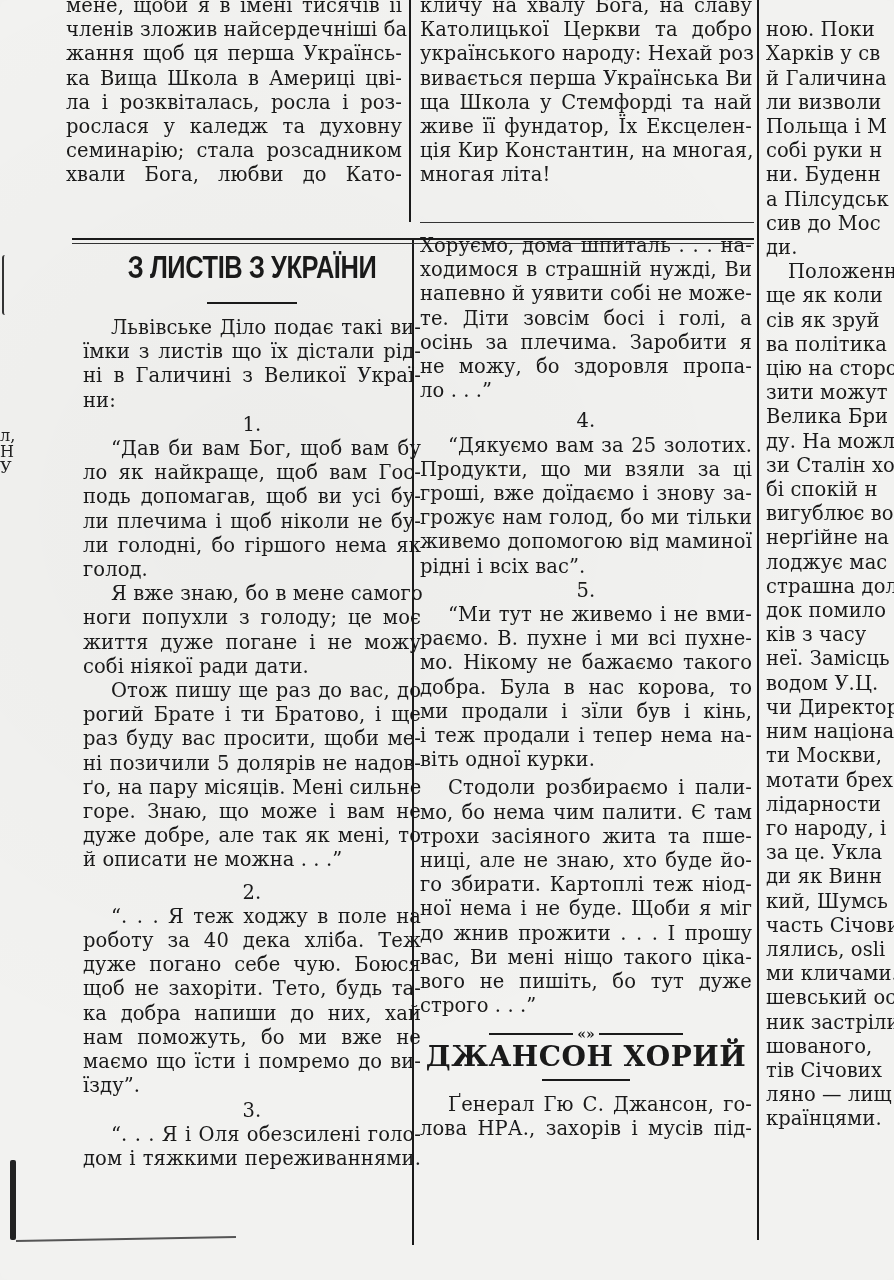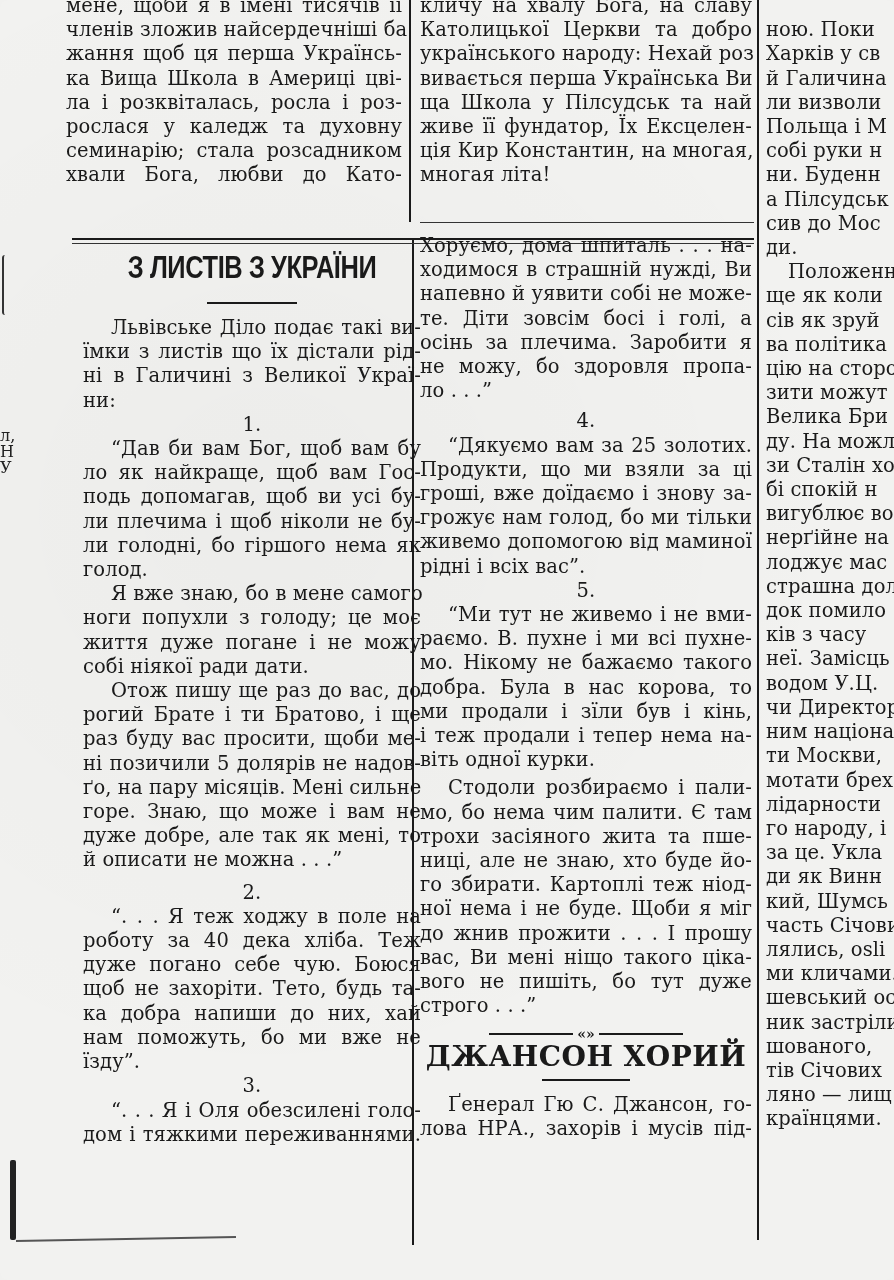--- a/index.html
+++ b/index.html
@@ -80,21 +80,21 @@
     <span class="line">рослася у каледж та духовну</span>
     <span class="line">семинарію; стала розсадником</span>
     <span class="line">хвали Бога, любви до Като-</span>
   </div>
 
   <div class="col" id="col2-top" style="top:-6px;">
     <span class="line">кличу на хвалу Бога, на славу</span>
     <span class="line">Католицької Церкви та добро</span>
     <span class="line">українського народу: Нехай роз</span>
     <span class="line">вивається перша Українська Ви</span>
-    <span class="line">ща Школа у Пілсудськ та най</span>
+    <span class="line">ща Школа у Стемфорді та най</span>
     <span class="line">живе її фундатор, Їх Ексцелен-</span>
     <span class="line">ція Кир Константин, на многая,</span>
     <span class="line last">многая літа!</span>
   </div>
 
   <div class="vrule" style="left:409px; top:0; height:222px;"></div>
   <div class="vrule" style="left:757px; top:0; height:1240px;"></div>
   <div class="vrule" style="left:412px; top:240px; height:1005px;"></div>
 
   <div class="hrule" style="left:72px; top:238px; width:682px; height:2px;"></div>
@@ -132,20 +132,21 @@
     <span class="line">дуже добре, але так як мені, то</span>
     <span class="line last">й описати не можна . . .”</span>
 
     <span class="num" style="margin-top:8px;">2.</span>
     <span class="line indent">“. . . Я теж ходжу в поле на</span>
     <span class="line">роботу за 40 дека хліба. Теж</span>
     <span class="line">дуже погано себе чую. Боюся</span>
     <span class="line">щоб не захоріти. Тето, будь та-</span>
     <span class="line">ка добра напиши до них, хай</span>
     <span class="line">нам поможуть, бо ми вже не</span>
+    <span class="line">маємо що їсти і помремо до ви-</span>
     <span class="line last">їзду”.</span>
 
     <span class="num">3.</span>
     <span class="line indent">“. . . Я і Оля обезсилені голо-</span>
     <span class="line">дом і тяжкими переживаннями.</span>
   </div>
 
   <div class="col" id="col2">
     <span class="line">Хоруємо, дома шпиталь . . . на-</span>
     <span class="line">ходимося в страшній нужді, Ви</span>

